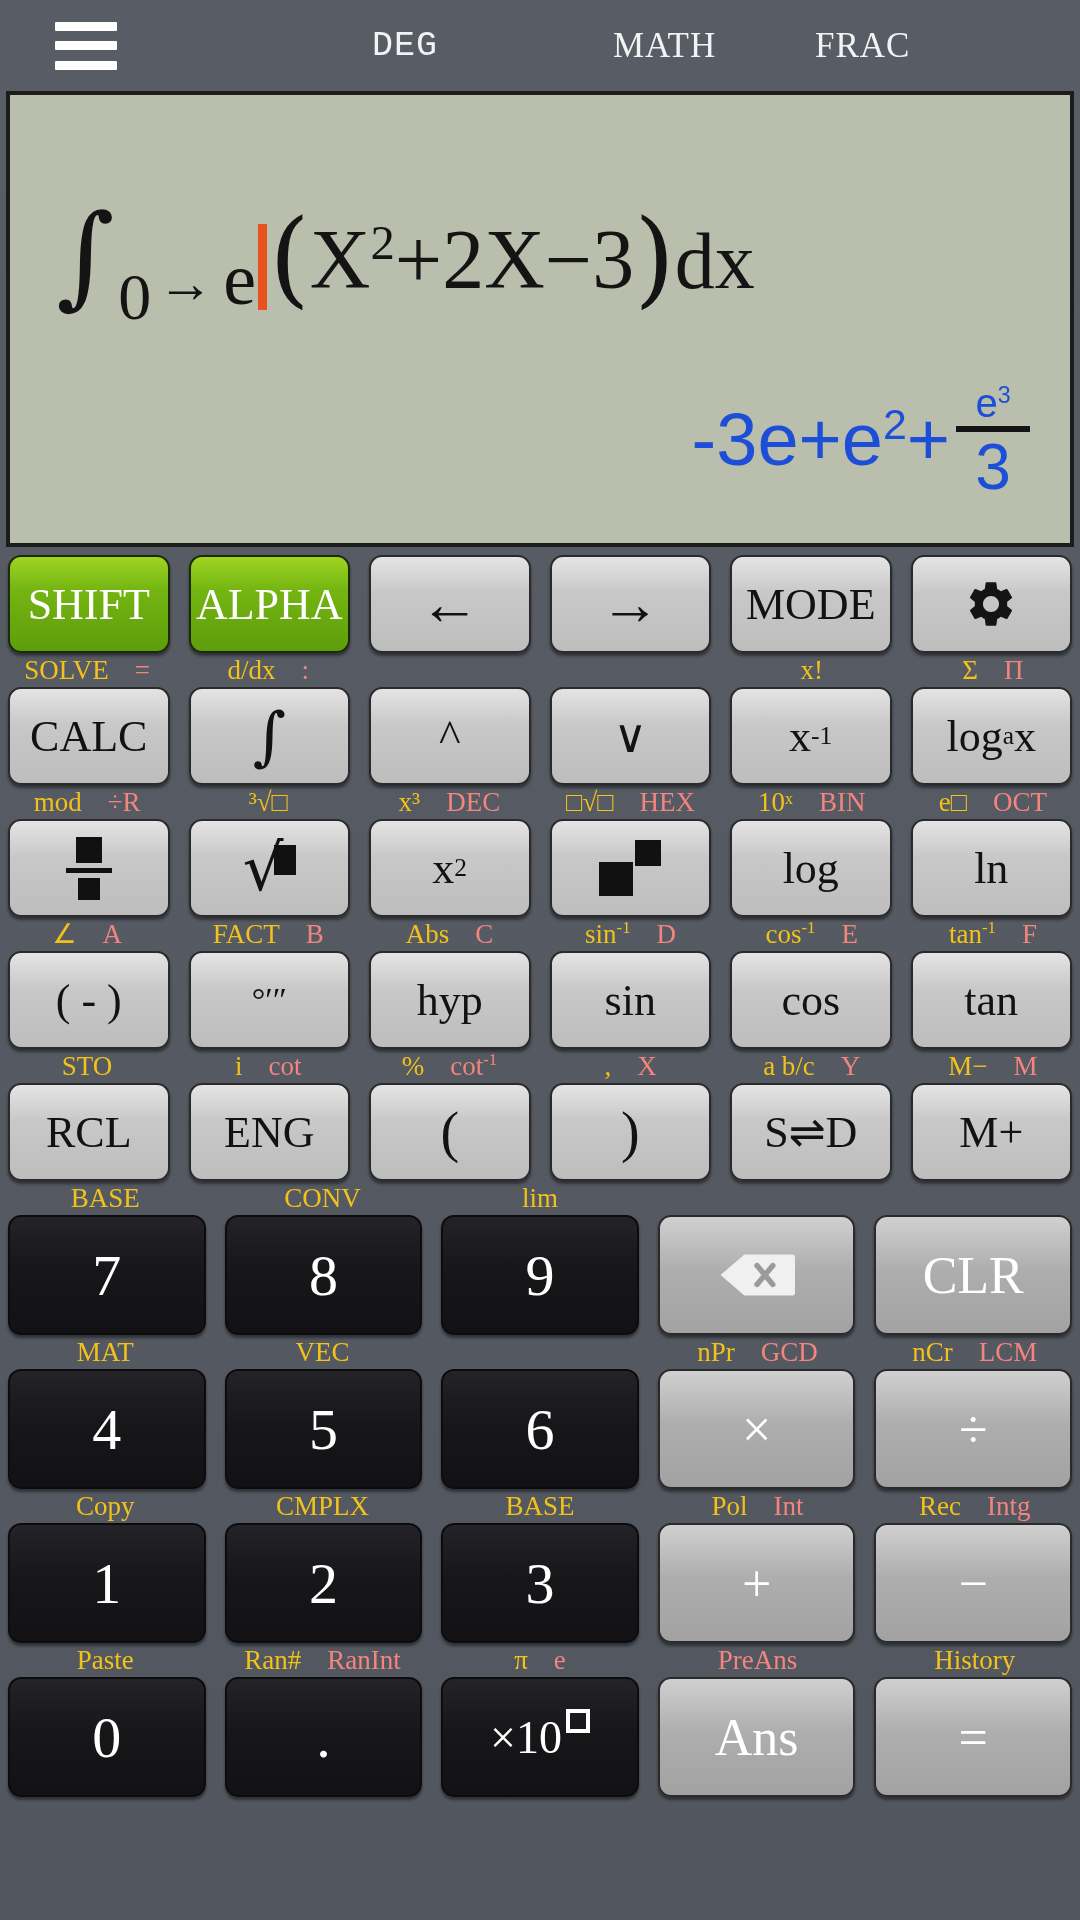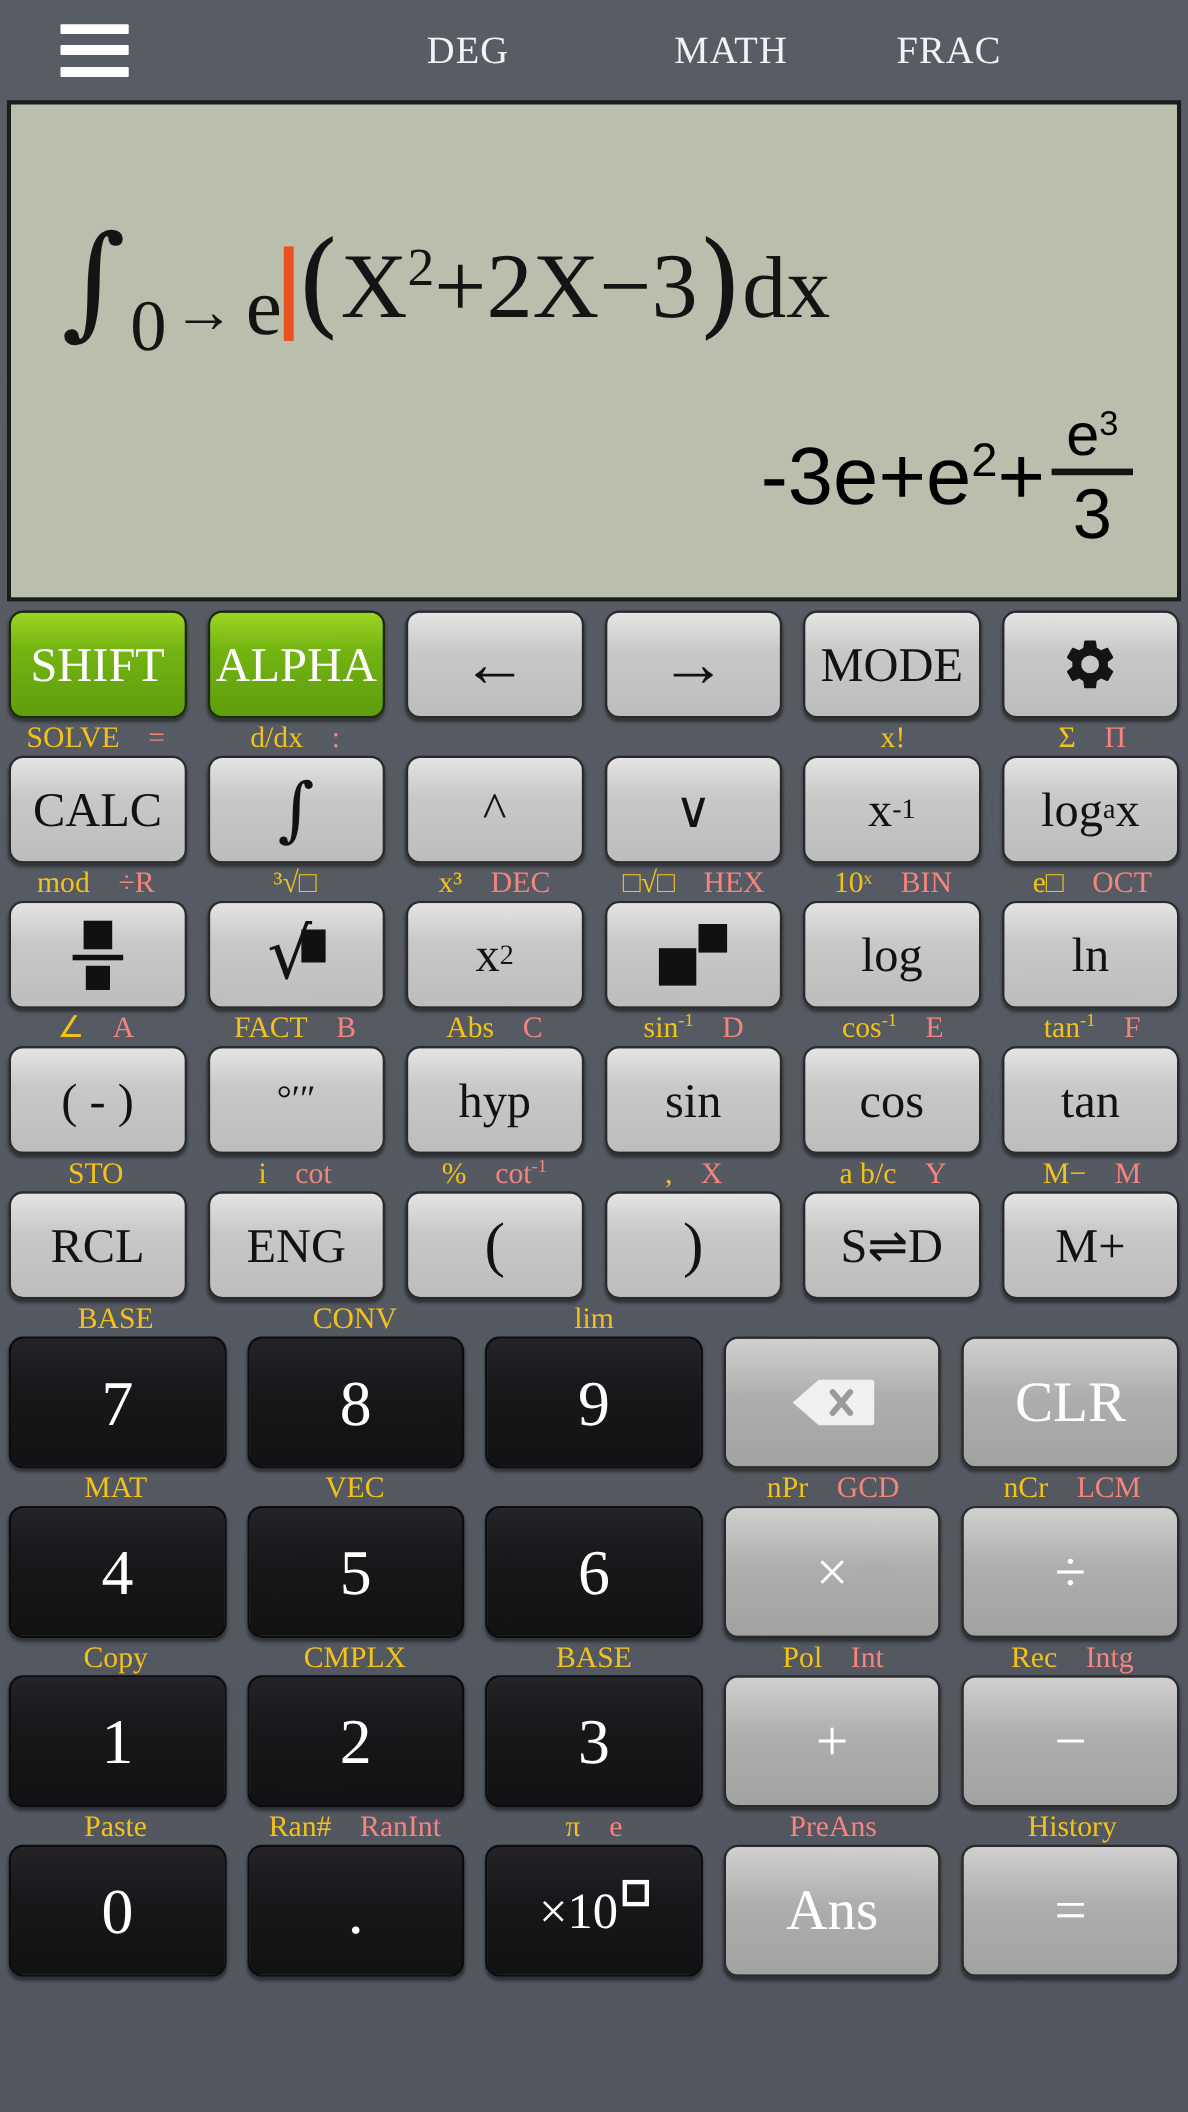--- a/index.html
+++ b/index.html
@@ -30,21 +30,21 @@
   }
   .hamburger span{ display:block; height:9px; background:#fff; border-radius:1px; }
   .topbar-label{
     position:absolute;
     color:#f2f3f4;
     font-size:35px;
     letter-spacing:1px;
     font-family:"Liberation Serif", serif;
     white-space:nowrap;
   }
-  #lbl-deg{ left:388px; }
+  #lbl-deg{ left:372px;font-family:Liberation Mono, monospace; }
   #lbl-math{ left:613px; }
   #lbl-frac{ left:815px; }
 
   
   .display-wrap{
     flex:0 0 456px;
     margin:0 6px 0 6px;
     border:4px solid #1c1c1c;
     background:#b9bfac;
     position:relative;
@@ -77,32 +77,32 @@
   }
   .bigparen{ font-size:104px; position:relative; top:6px; font-family:"DejaVu Serif",serif;}
   .poly{ font-size:84px; font-family:"Liberation Serif",serif;}
   .poly sup{ font-size:.58em; vertical-align:super;}
   .dxs{ font-size:80px;}
 
   .result{
     position:absolute;
     right:40px; bottom:46px;
     font-size:74px;
-    color:#000000;
+    color:#1d4ed8;
     display:flex; align-items:center;
     font-family:"Liberation Sans", sans-serif;
   }
   .result sup{ font-size:.58em; vertical-align:super;}
   .frac{
     display:inline-flex; flex-direction:column; align-items:center;
     vertical-align:middle;
     margin-left:6px;
     position:relative; top:2px;
   }
-  .frac .num{ font-size:54px; line-height:1;}
+  .frac .num{ font-size:40px; line-height:1;}
   .frac .num sup{ font-size:.58em; vertical-align:super;}
   .frac .bar{ width:100%; min-width:74px; height:6px; background:#141414; margin:3px 0;}
   .frac .den{ font-size:64px; line-height:1;}
 
   
   .keypad{ flex:1 1 auto; display:flex; flex-direction:column; padding:0 4px;}
 
   .hintrow{
     height:34px; flex:0 0 34px;
     display:grid;

